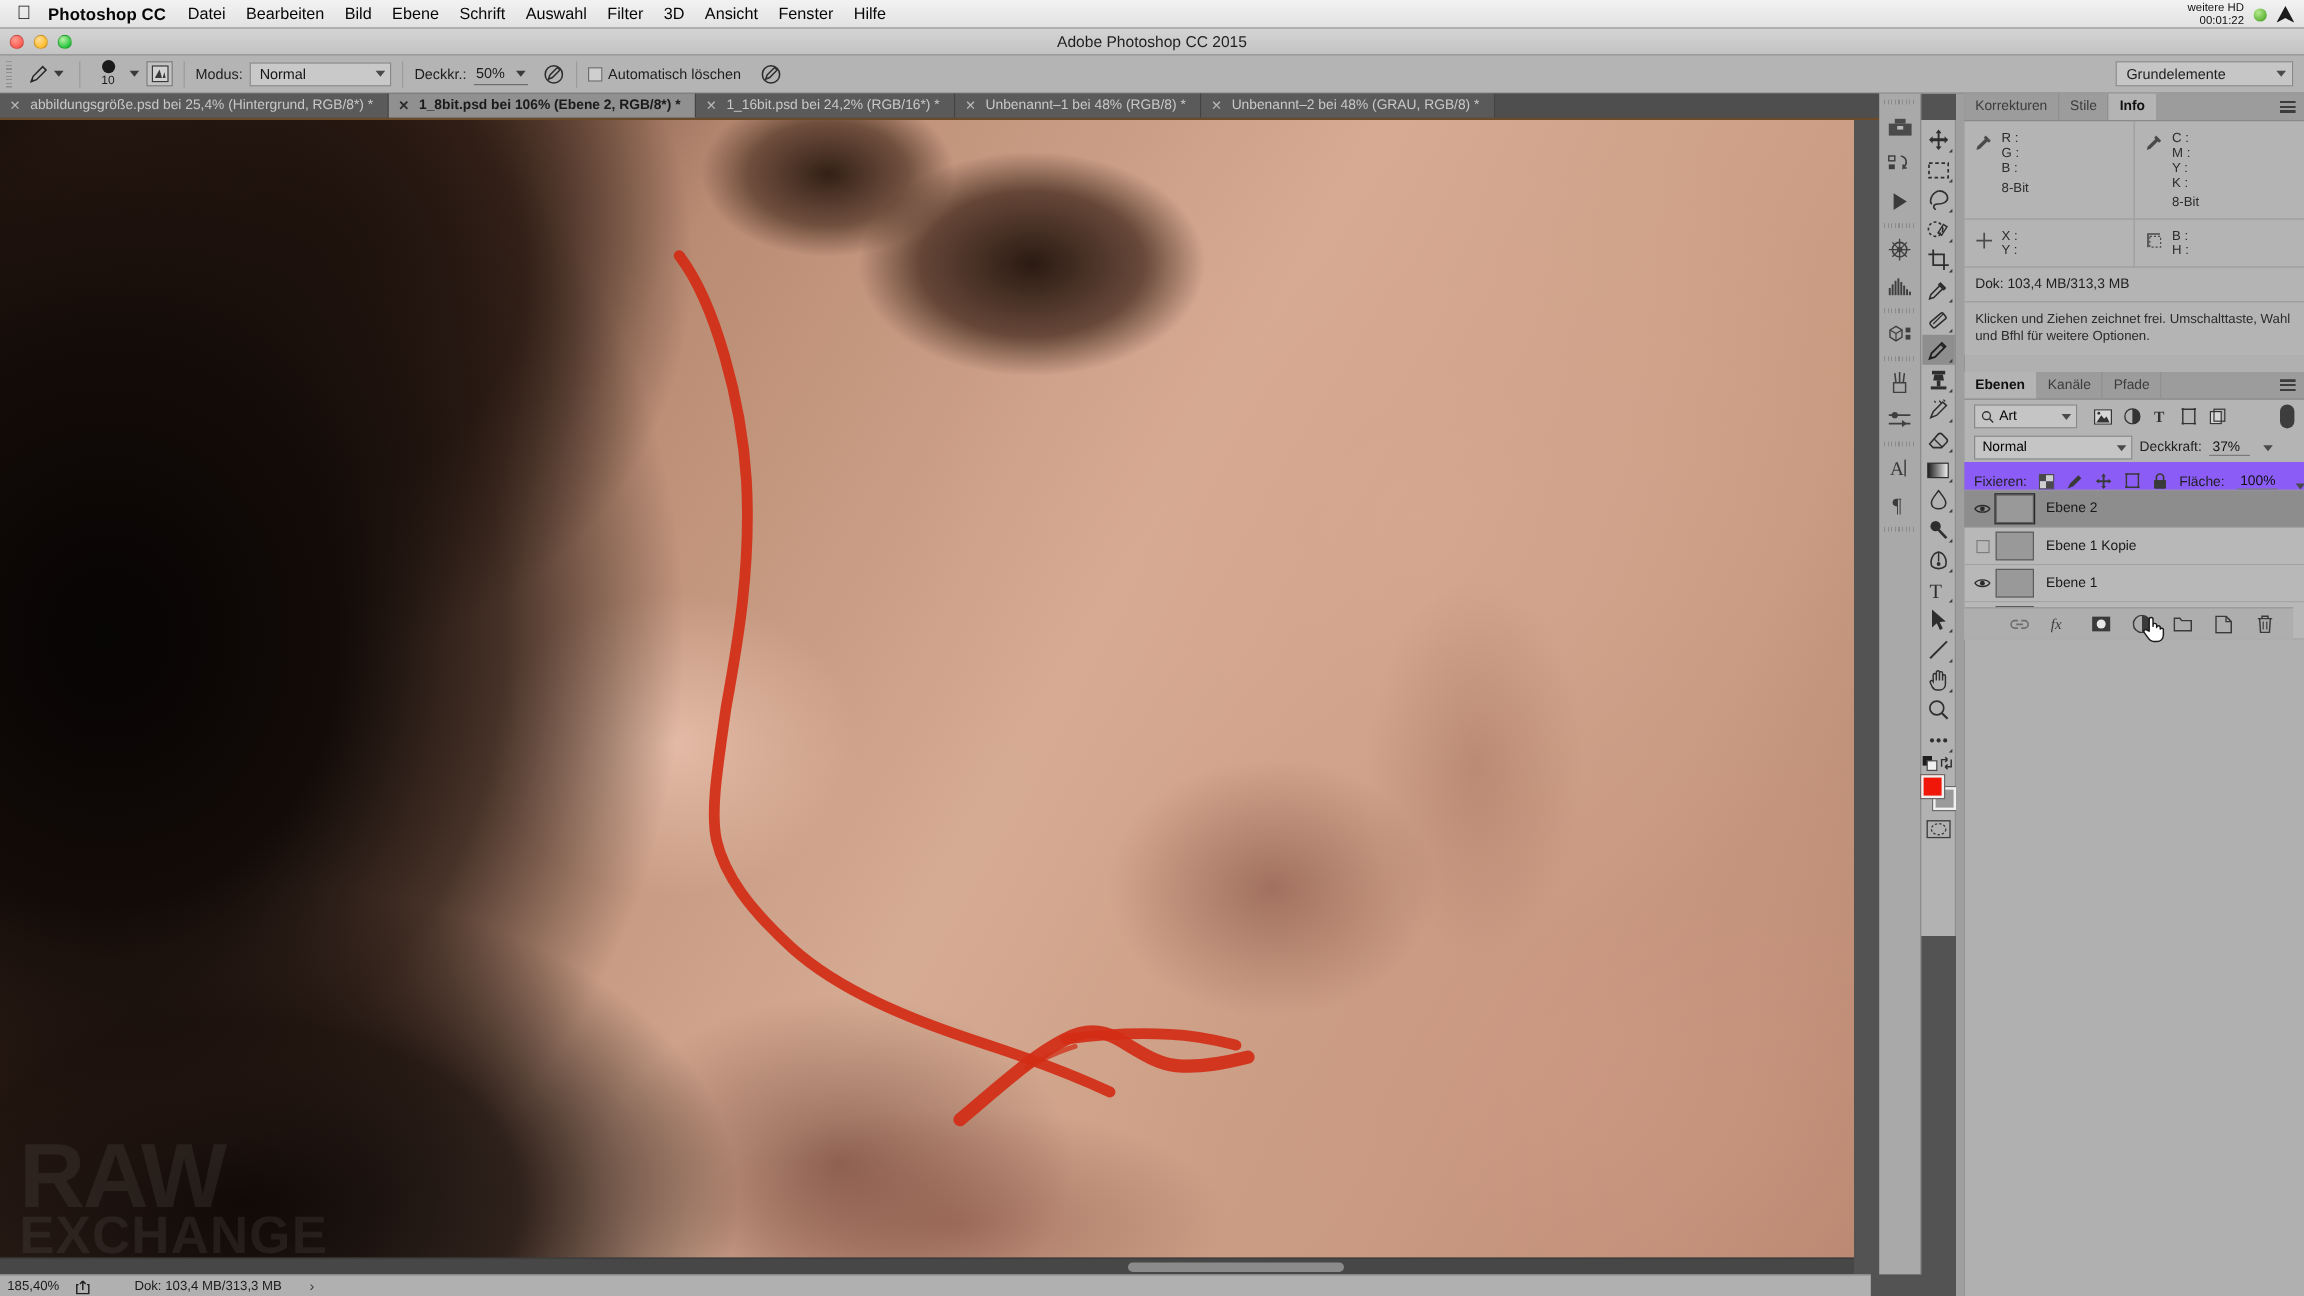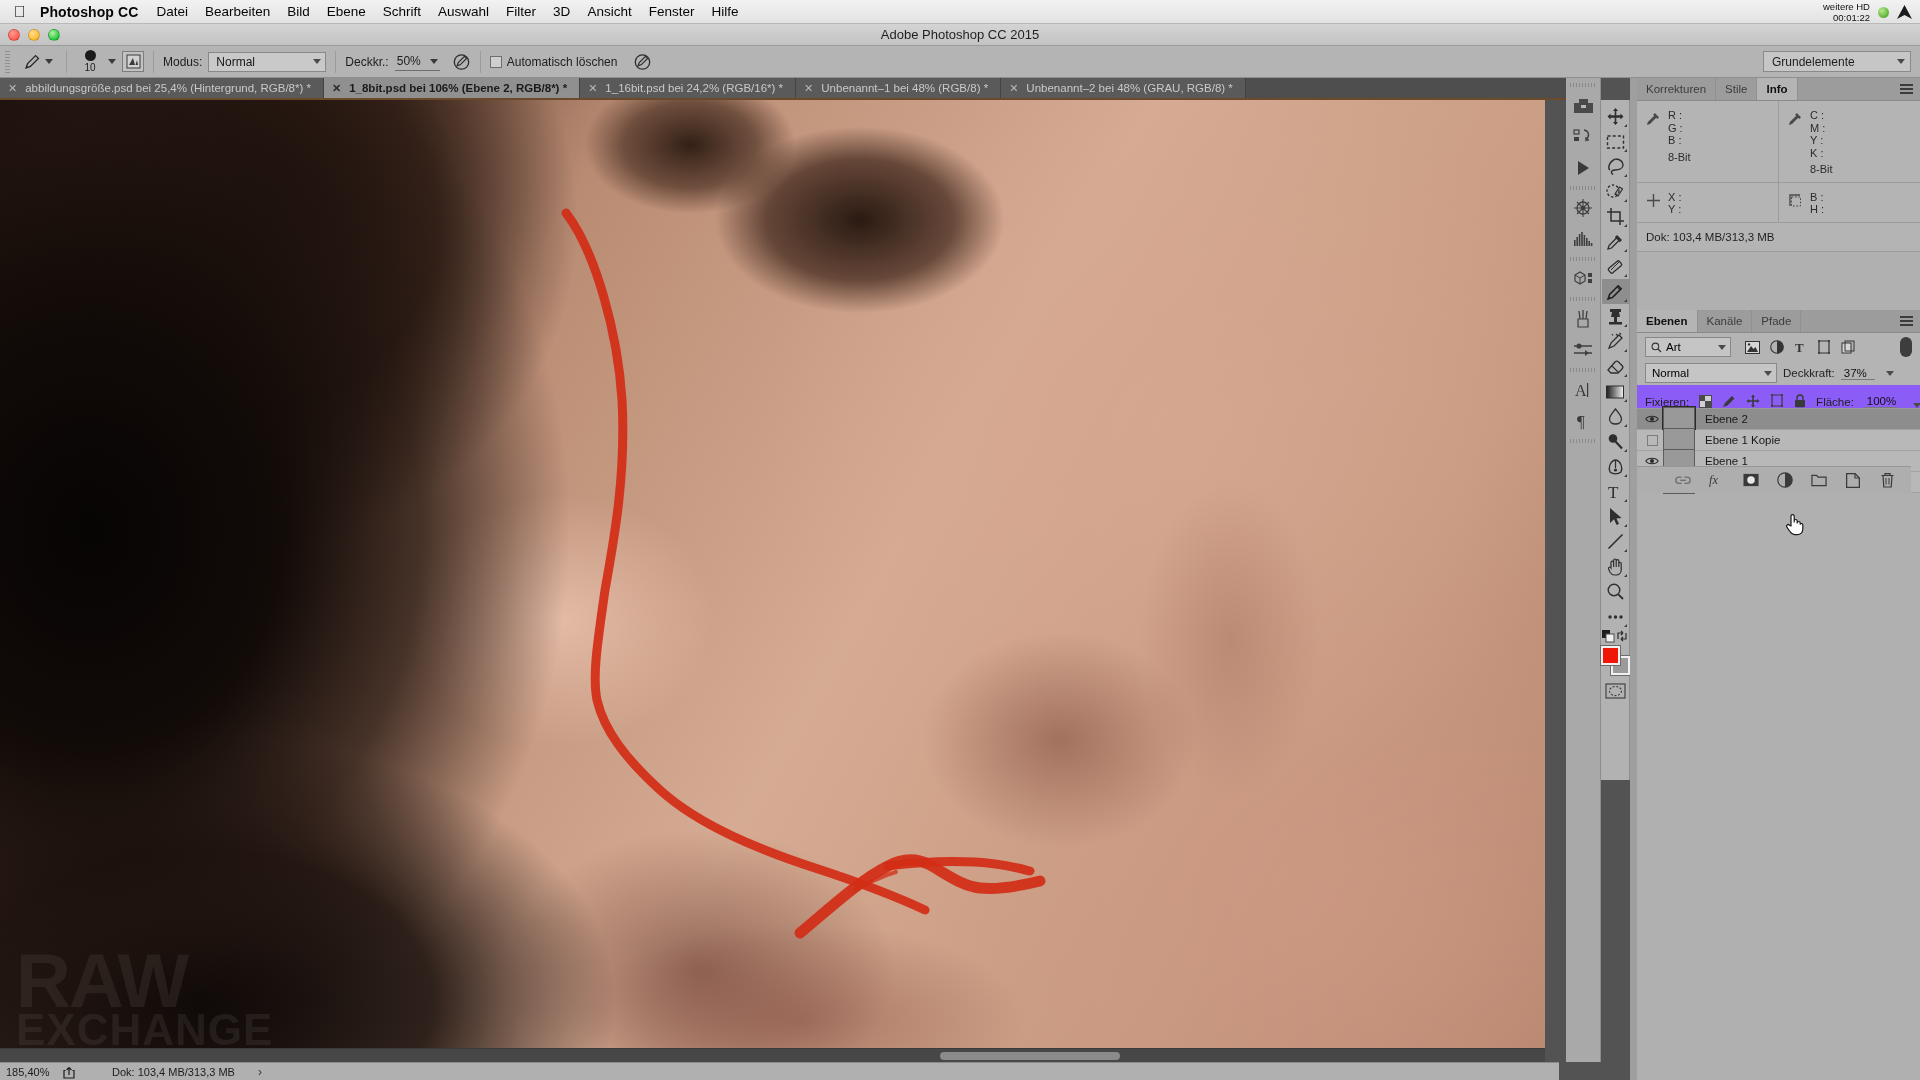--- a/index.html
+++ b/index.html
@@ -357,21 +357,21 @@
   .mini-chev {
     width: 0; height: 0; margin-left: 5px;
     border-left: 4px solid transparent; border-right: 4px solid transparent;
     border-top: 5px solid #4a4a4a;
   }
   .lp-lock {
     display: flex; align-items: flex-end; height: 24px; padding: 0 8px; gap: 10px;
     background: #8b5cf6; border-bottom: 1px solid #9a9a9a;
   }
   .layer-row {
-    display: flex; align-items: center; height: 21px;
+    display: flex; align-items: center; height: 31px;
     border-bottom: 1px solid #a2a2a2; padding-left: 4px;
     background: #b8b8b8; position: relative;
   }
   .layer-row.selected { background: #8d8d8d; }
   .eye-cell { width: 22px; display: flex; align-items: center; justify-content: center; }
   .eye { width: 14px; height: 10px; }
   .eye-empty { width: 11px; height: 11px; border: 1px solid #7d7d7d; }
   .thumb-cell {
     width: 32px; height: 24px; border: 1px solid #5c5c5c; margin-right: 10px;
     overflow: hidden; position: relative; background: #999;
@@ -913,20 +913,21 @@
                 </svg>
             </span>
             <div class="info-rows">
               <div>B :</div>
               <div>H :</div>
             </div>
           </div>
         </div>
 
         <div class="info-dok">Dok: 103,4 MB/313,3 MB</div>
+        <div class="info-hint">Klicken und Ziehen zeichnet frei. Umschalttaste, Wahl und Bfhl für weitere Optionen.</div>
       </div>
     </div>
 
     <div class="layers-panel" style="top:232px;">
       <div class="panel-tabs">
         <div class="ptab active">
           <span>Ebenen</span>
         </div>
         <div class="ptab">
           <span>Kanäle</span>

